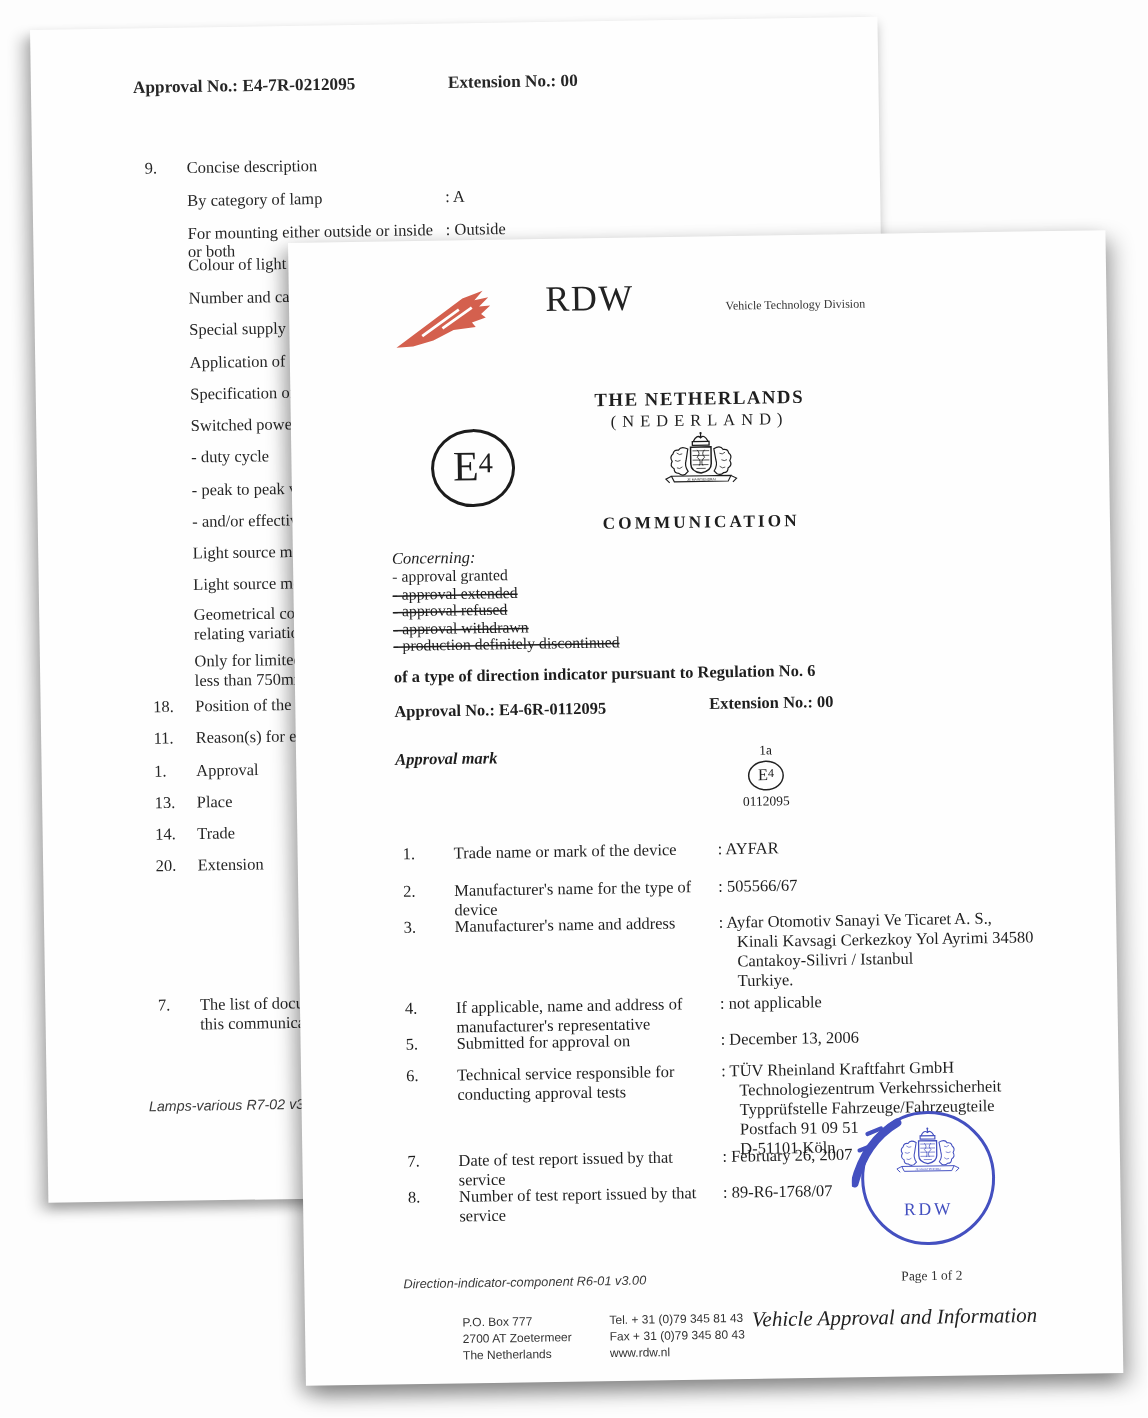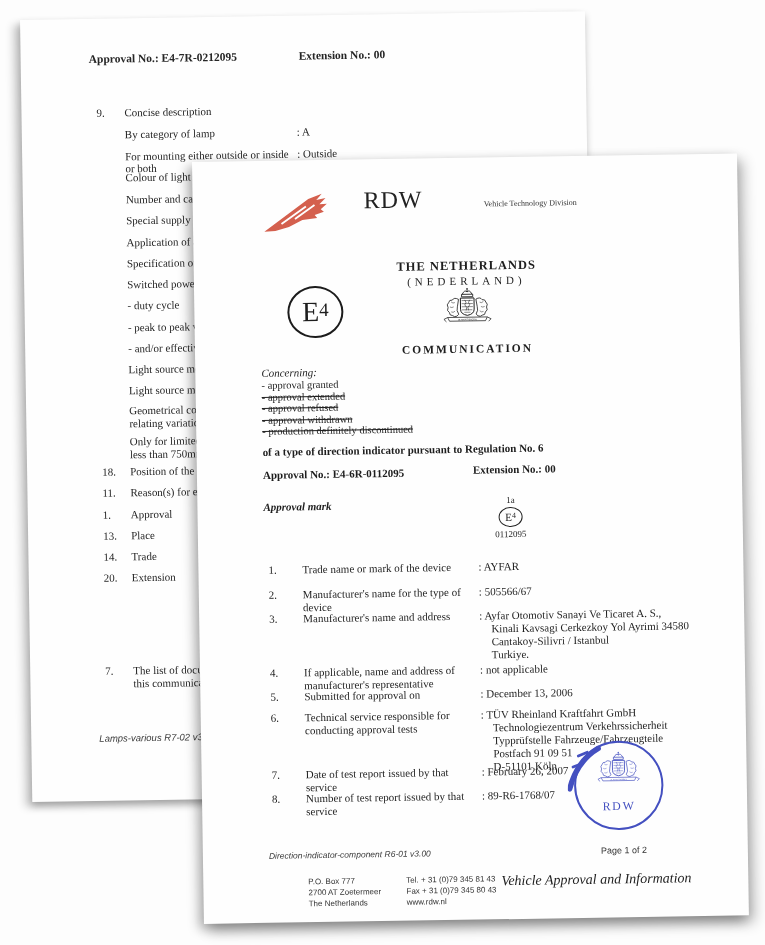--- a/index.html
+++ b/index.html
@@ -53,21 +53,21 @@
   .mark-num{margin-top:2px;}
   .fp-row{position:absolute;left:70px;display:flex;font-size:11px;line-height:13px;width:440px;}
   .fp-num{width:34px;flex:none;}
   .fp-label{width:172px;}
   .fp-val{position:absolute;left:210px;top:0;white-space:pre-line;
           padding-left:12px;text-indent:-12px;width:240px;}
   .stamp{position:absolute;left:366px;top:580px;}
   .fp-footref{position:absolute;left:66px;top:690px;font-style:italic;font-size:8.5px;
               font-family:"Liberation Sans", sans-serif;color:#3a3a3a;}
   .fp-page{position:absolute;left:398px;top:690px;font-size:9px;
-           font-family:Liberation Sans, sans-serif;color:#333;}
+           font-family:Liberation Serif, serif;color:#333;}
   .addr{position:absolute;top:716px;font-size:8px;line-height:11px;
         font-family:"Liberation Sans", sans-serif;color:#333;}
   .addr-1{left:105px;}
   .addr-2{left:203px;}
   .tagline{position:absolute;left:298px;top:716px;font-style:italic;font-size:14px;color:#222;}
 </style>
 </head>
 <body>
 
 <div class="stage">

